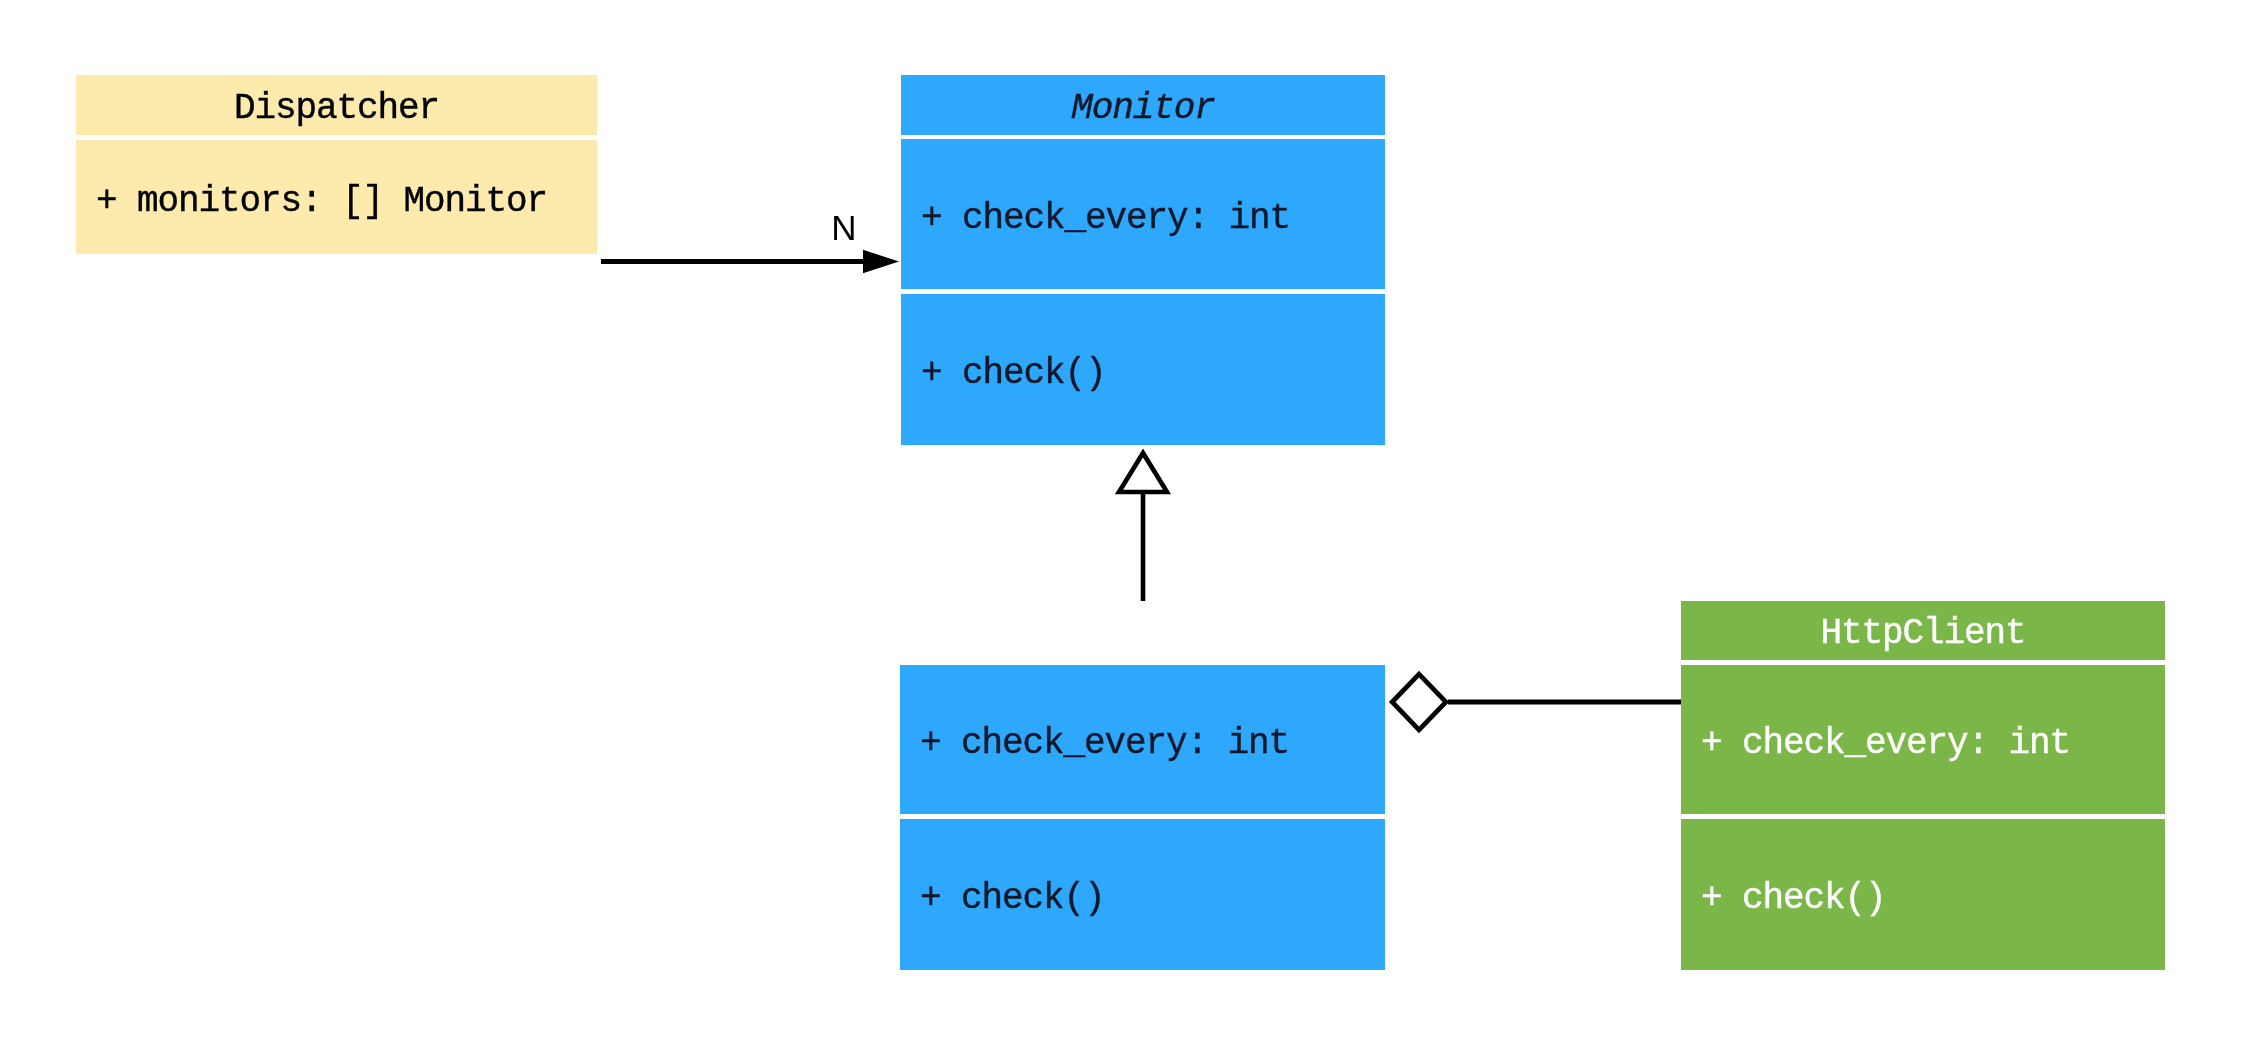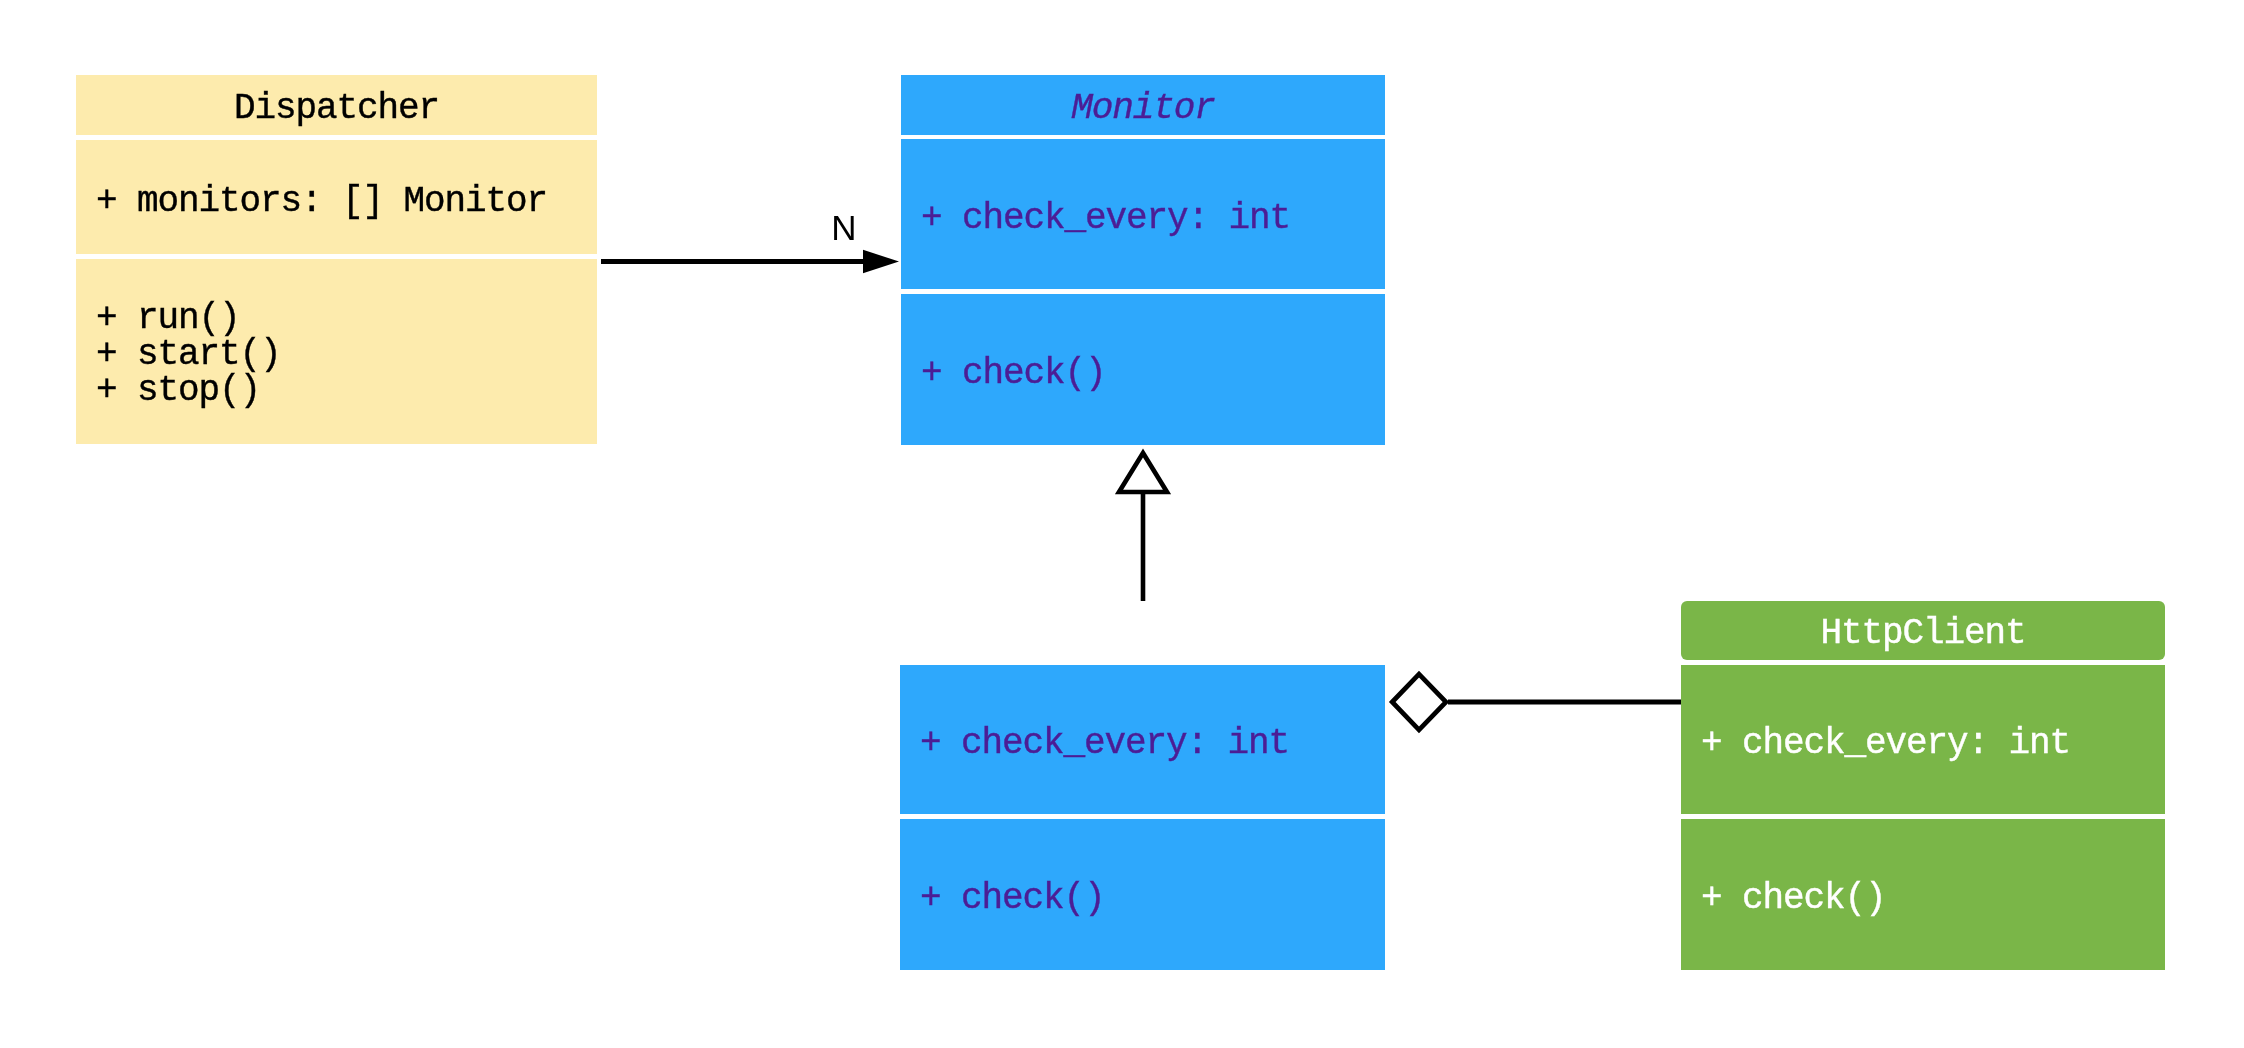--- a/index.html
+++ b/index.html
@@ -2,42 +2,39 @@
 <html><head>
 <meta charset="utf-8">
 <style>
   html,body{margin:0;padding:0;background:#ffffff;}
   #page{position:relative;width:2244px;height:1048px;overflow:hidden;
         font-family:"Liberation Mono",monospace;font-size:36px;letter-spacing:-1.1px;-webkit-text-stroke:0.4px currentColor;}
   .sec{position:absolute;box-sizing:border-box;}
   .ttl{display:flex;align-items:center;justify-content:center;text-align:center;padding-top:6px;}
   .txt{display:flex;flex-direction:column;justify-content:center;padding-left:20px;padding-top:9px;line-height:36px;white-space:pre;}
   .yellow{background:#FDEBAD;color:#000000;}
-  .blue{background:#2EA8FC;color:#4c1d95;}
+  .blue{background:#2EA8FC;color:#0f172a;}
   .green{background:#7AB648;color:#ffffff;}
   svg{position:absolute;left:0;top:0;}
 </style>
 </head>
 <body>
 <div id="page">
 
   <div class="sec ttl yellow" style="left:76px;top:75px;width:521px;height:60px;">Dispatcher</div>
   <div class="sec txt yellow" style="left:76px;top:140px;width:521px;height:114px;">+ monitors: [] Monitor</div>
-  <div class="sec txt yellow" style="left:76px;top:259px;width:521px;height:185px;padding-top:6px;">+ run()
-+ start()
-+ stop()</div>
 
   <div class="sec ttl blue" style="left:901px;top:75px;width:484px;height:60px;font-style:italic;">Monitor</div>
   <div class="sec txt blue" style="left:901px;top:139px;width:484px;height:150px;">+ check_every: int</div>
   <div class="sec txt blue" style="left:901px;top:294px;width:484px;height:151px;">+ check()</div>
 
   <div class="sec txt blue" style="left:900px;top:665px;width:485px;height:149px;">+ check_every: int</div>
   <div class="sec txt blue" style="left:900px;top:819px;width:485px;height:151px;">+ check()</div>
 
-  <div class="sec ttl green" style="left:1681px;top:601px;width:484px;height:59px;border-radius:6px;">HttpClient</div>
+  <div class="sec ttl green" style="left:1681px;top:601px;width:484px;height:59px;">HttpClient</div>
   <div class="sec txt green" style="left:1681px;top:665px;width:484px;height:149px;">+ check_every: int</div>
   <div class="sec txt green" style="left:1681px;top:819px;width:484px;height:151px;">+ check()</div>
 
   <svg width="2244" height="1048" viewBox="0 0 2244 1048">
 
     <line x1="601" y1="261.5" x2="866" y2="261.5" stroke="#000" stroke-width="4.8"></line>
     <polygon points="899,261.5 863,249.8 863,273.2" fill="#000"></polygon>
     <text x="844" y="240" text-anchor="middle" font-size="35" fill="#000" font-family="Liberation Sans" letter-spacing="0">N</text>
 
     <line x1="1143" y1="493" x2="1143" y2="601" stroke="#000" stroke-width="4.6"></line>

